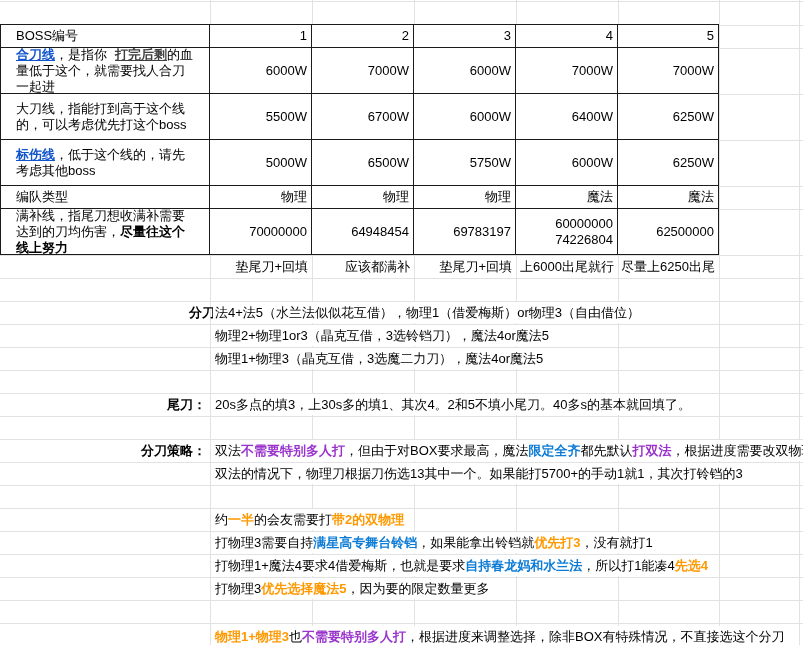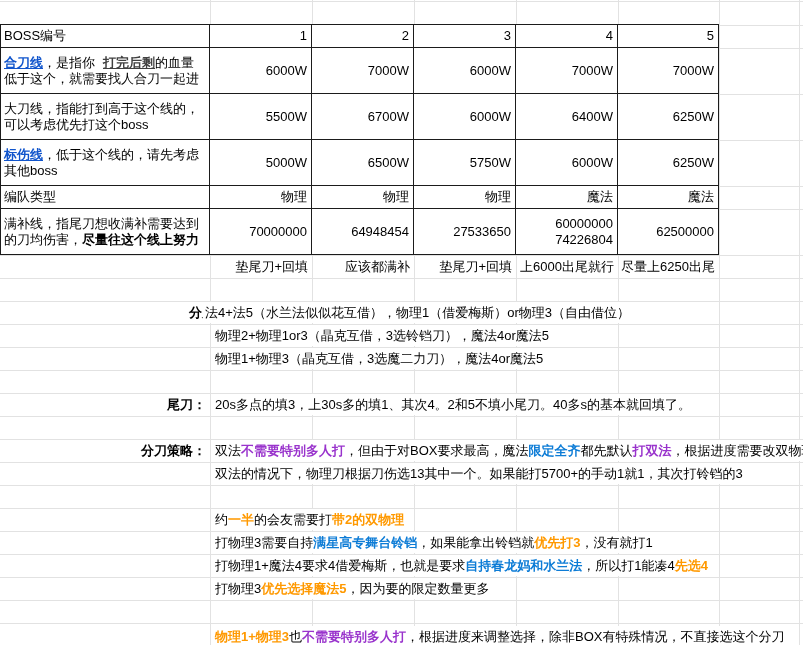--- a/index.html
+++ b/index.html
@@ -20,21 +20,21 @@
   #bosstable{
     position:absolute;left:0;top:24px;z-index:2;background:#fff;
     display:grid;
     grid-template-columns:209px 102px 102px 102px 102px 101px;
     grid-template-rows:23px 46px 46px 46px 23px 46px;
     border-top:1px solid #1b1b1b;border-left:1px solid #1b1b1b;
     box-sizing:content-box;
   }
   .cell{border-right:1px solid #1b1b1b;border-bottom:1px solid #1b1b1b;
     display:flex;align-items:center;box-sizing:border-box;overflow:hidden;}
-  .c-label{justify-content:flex-start;padding:1px 3px;line-height:16px;}
+  .c-label{justify-content:flex-start;padding:1px 15px;line-height:16px;}
   .c-val{justify-content:flex-end;padding:1px 4px;text-align:right;line-height:16px;}
   .pre{white-space:pre-line;}
 
   .notecell{position:absolute;height:22px;line-height:22px;text-align:right;padding-right:4px;box-sizing:border-box;z-index:1;white-space:nowrap;}
 
   
   .seg-p{}
   .seg-b{font-weight:700;}
   .seg-link{color:#1155cc;font-weight:700;text-decoration:underline;}
   .seg-red{color:#404040;font-weight:700;text-decoration:underline;margin-left:8px;}
@@ -123,34 +123,34 @@
     <div class="cell c-val">物理</div>
     <div class="cell c-val">物理</div>
     <div class="cell c-val">魔法</div>
     <div class="cell c-val">魔法</div>
 
     <div class="cell c-label">
         <span><span class="seg-p">满补线，指尾刀想收满补需要达到的刀均伤害，</span><span class="seg-b">尽量往这个线上努力</span></span>
       </div>
     <div class="cell c-val pre">70000000</div>
     <div class="cell c-val pre">64948454</div>
-    <div class="cell c-val pre">27533650</div>
+    <div class="cell c-val pre">69783197</div>
     <div class="cell c-val pre">60000000
 74226804</div>
     <div class="cell c-val pre">62500000</div>
   </div>
 
   <div class="notecell" style="left:210px;top:256px;width:102px;">垫尾刀+回填</div>
   <div class="notecell" style="left:312px;top:256px;width:102px;">应该都满补</div>
   <div class="notecell" style="left:414px;top:256px;width:102px;">垫尾刀+回填</div>
   <div class="notecell" style="left:516px;top:256px;width:102px;">上6000出尾就行</div>
   <div class="notecell" style="left:618px;top:256px;width:101px;">尽量上6250出尾</div>
 
   <div class="seclabel" style="top:302px;padding-left:48px;">分刀思路：</div>
-  <div class="txtline" style="left:203px;top:302px;"><span><span class="seg-p">法4+法5（水兰法似似花互借），物理1（借爱梅斯）or物理3（自由借位）</span></span></div>
+  <div class="txtline" style="left:213px;top:302px;"><span><span class="seg-p">法4+法5（水兰法似似花互借），物理1（借爱梅斯）or物理3（自由借位）</span></span></div>
   <div class="txtline" style="left:213px;top:325px;"><span><span class="seg-p">物理2+物理1or3（晶克互借，3选铃铛刀），魔法4or魔法5</span></span></div>
   <div class="txtline" style="left:213px;top:348px;"><span><span class="seg-p">物理1+物理3（晶克互借，3选魔二力刀），魔法4or魔法5</span></span></div>
 
   <div class="seclabel" style="top:394px;">尾刀：</div>
   <div class="txtline" style="left:213px;top:394px;"><span><span class="seg-p">20s多点的填3，上30s多的填1、其次4。2和5不填小尾刀。40多s的基本就回填了。</span></span></div>
 
   <div class="seclabel" style="top:440px;">分刀策略：</div>
   <div class="txtline" style="left:213px;top:440px;"><span><span class="seg-p">双法</span><span class="seg-pur">不需要特别多人打</span><span class="seg-p">，但由于对BOX要求最高，魔法</span><span class="seg-blu">限定全齐</span><span class="seg-p">都先默认</span><span class="seg-pur">打双法</span><span class="seg-p">，根据进度需要改双物理</span></span></div>
   <div class="txtline" style="left:213px;top:463px;"><span><span class="seg-p">双法的情况下，物理刀根据刀伤选13其中一个。如果能打5700+的手动1就1，其次打铃铛的3</span></span></div>
 

